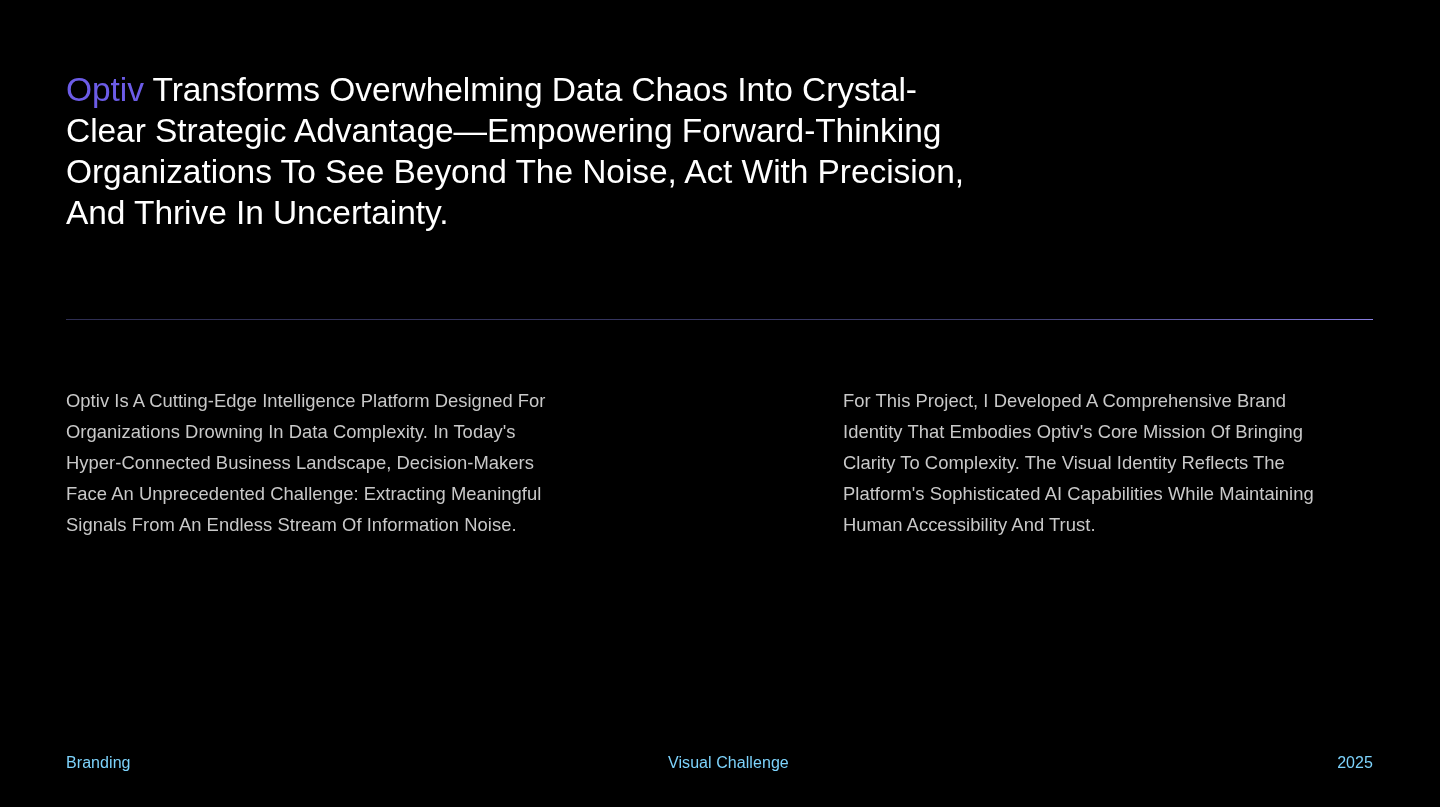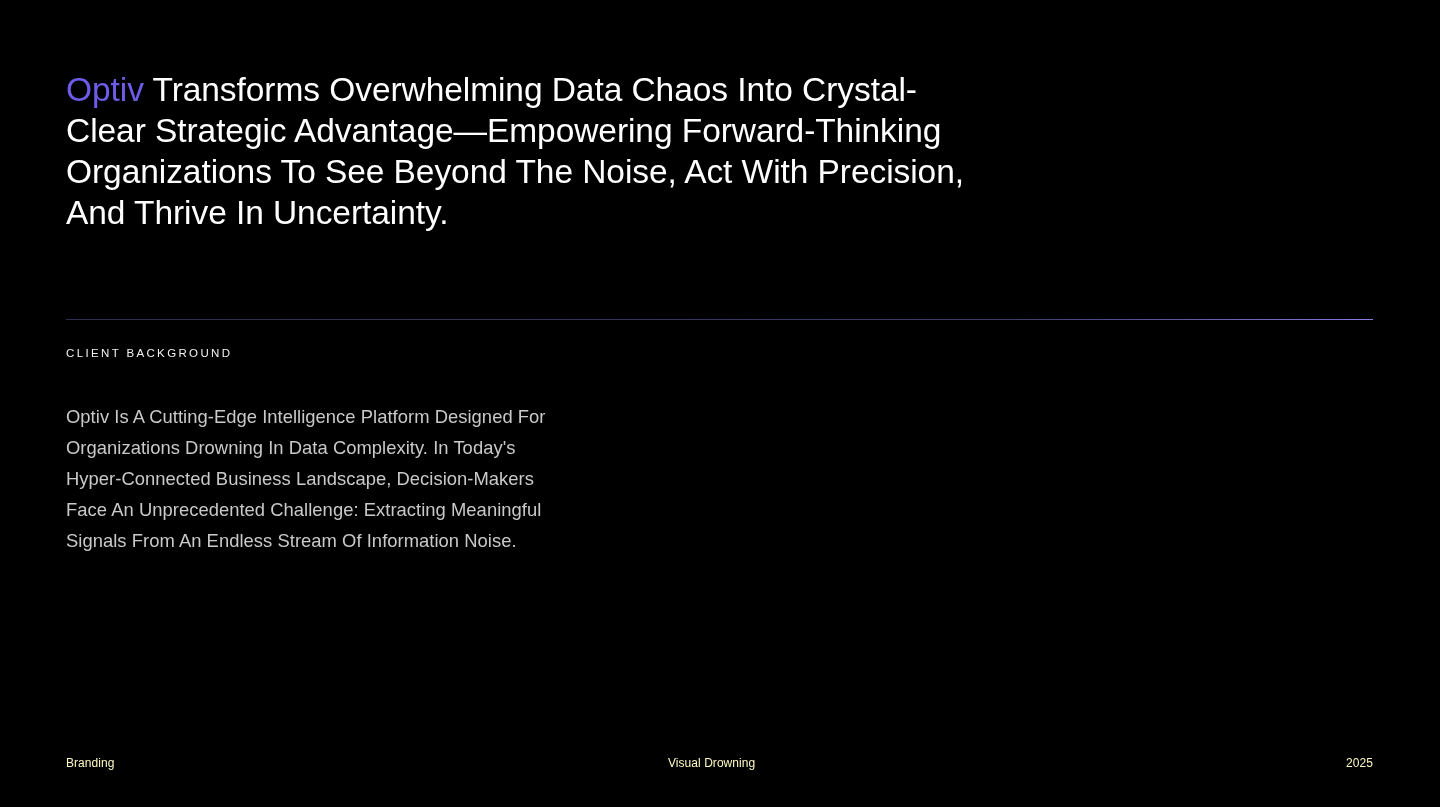--- a/index.html
+++ b/index.html
@@ -102,52 +102,52 @@
     position: absolute;
     left: 66px;
     top: 752px;
     width: 1307px;
     height: 22px;
   }
 
   .footer-item {
     position: absolute;
     top: 0;
-    font-size: 12px;
+    font-size: 16px;
     line-height: 22px;
     font-weight: 400;
     letter-spacing: 0.004em;
-    color: #fef9c3;
+    color: #7dd3fc;
     white-space: nowrap;
   }
 
   .footer-left   { left: 0; }
   .footer-center { left: 602px; }
   .footer-right  { right: 0; text-align: right; }
 </style>
 </head>
 <body>
 
 <div class="slide">
 
   <h1 class="headline"><span class="brand-mark">Optiv</span><span> Transforms Overwhelming Data Chaos Into Crystal-Clear Strategic Advantage—Empowering Forward-Thinking Organizations To See Beyond The Noise, Act With Precision, And Thrive In Uncertainty.</span></h1>
 
   <div class="divider"></div>
 
   <div class="columns">
 
     <div class="col col-left">
-      <div class="col-label">Client Background</div>
       <p class="col-body">Optiv Is A Cutting-Edge Intelligence Platform Designed For Organizations Drowning In Data Complexity. In Today's Hyper-Connected Business Landscape, Decision-Makers Face An Unprecedented Challenge: Extracting Meaningful Signals From An Endless Stream Of Information Noise.</p>
     </div>
 
     <div class="col col-right">
+      <p class="col-body">For This Project, I Developed A Comprehensive Brand Identity That Embodies Optiv's Core Mission Of Bringing Clarity To Complexity. The Visual Identity Reflects The Platform's Sophisticated AI Capabilities While Maintaining Human Accessibility And Trust.</p>
     </div>
 
   </div>
 
   <div class="footer">
     <span class="footer-item footer-left">Branding</span>
-    <span class="footer-item footer-center">Visual Drowning</span>
+    <span class="footer-item footer-center">Visual Challenge</span>
     <span class="footer-item footer-right">2025</span>
   </div>
 
 </div>
 
 </body></html>

